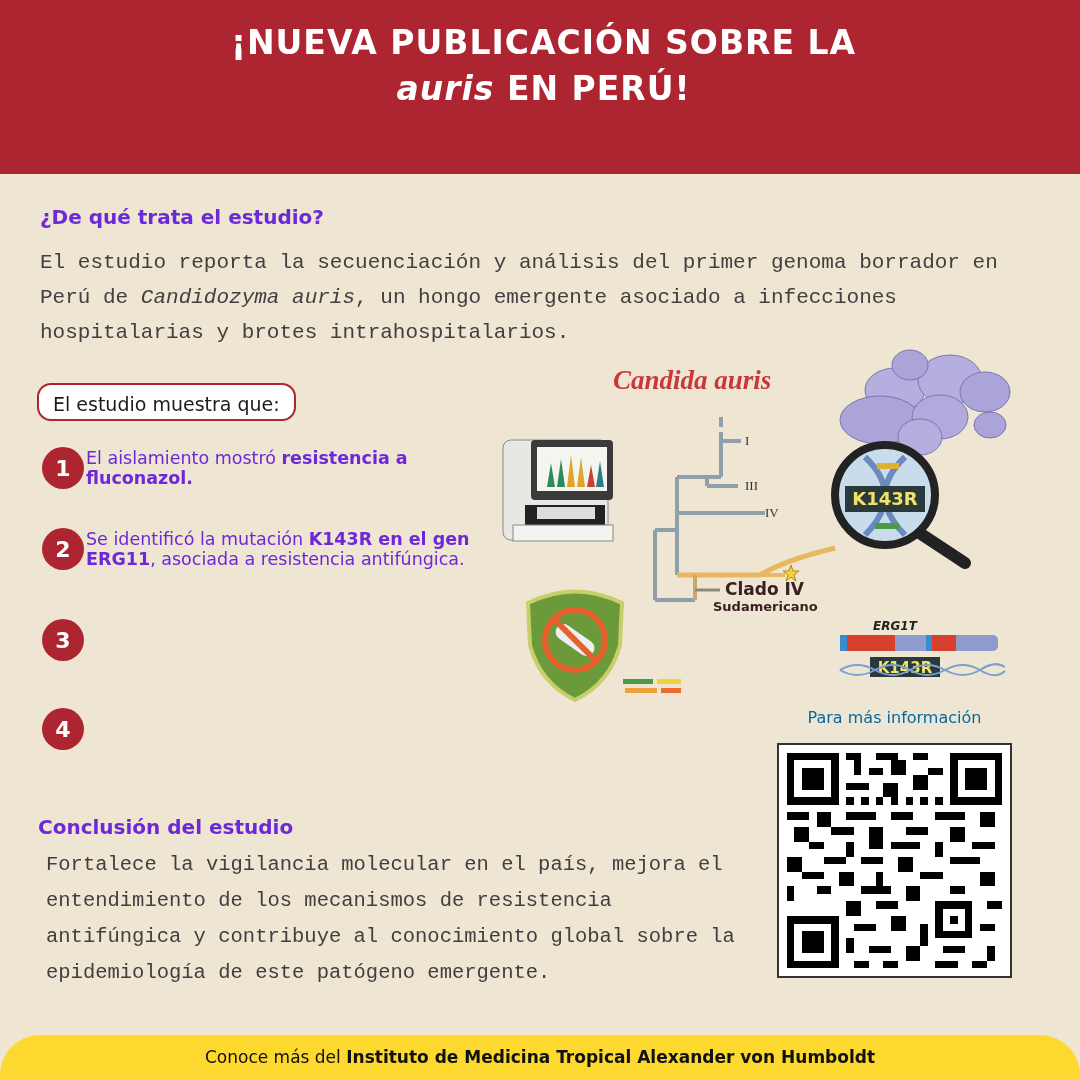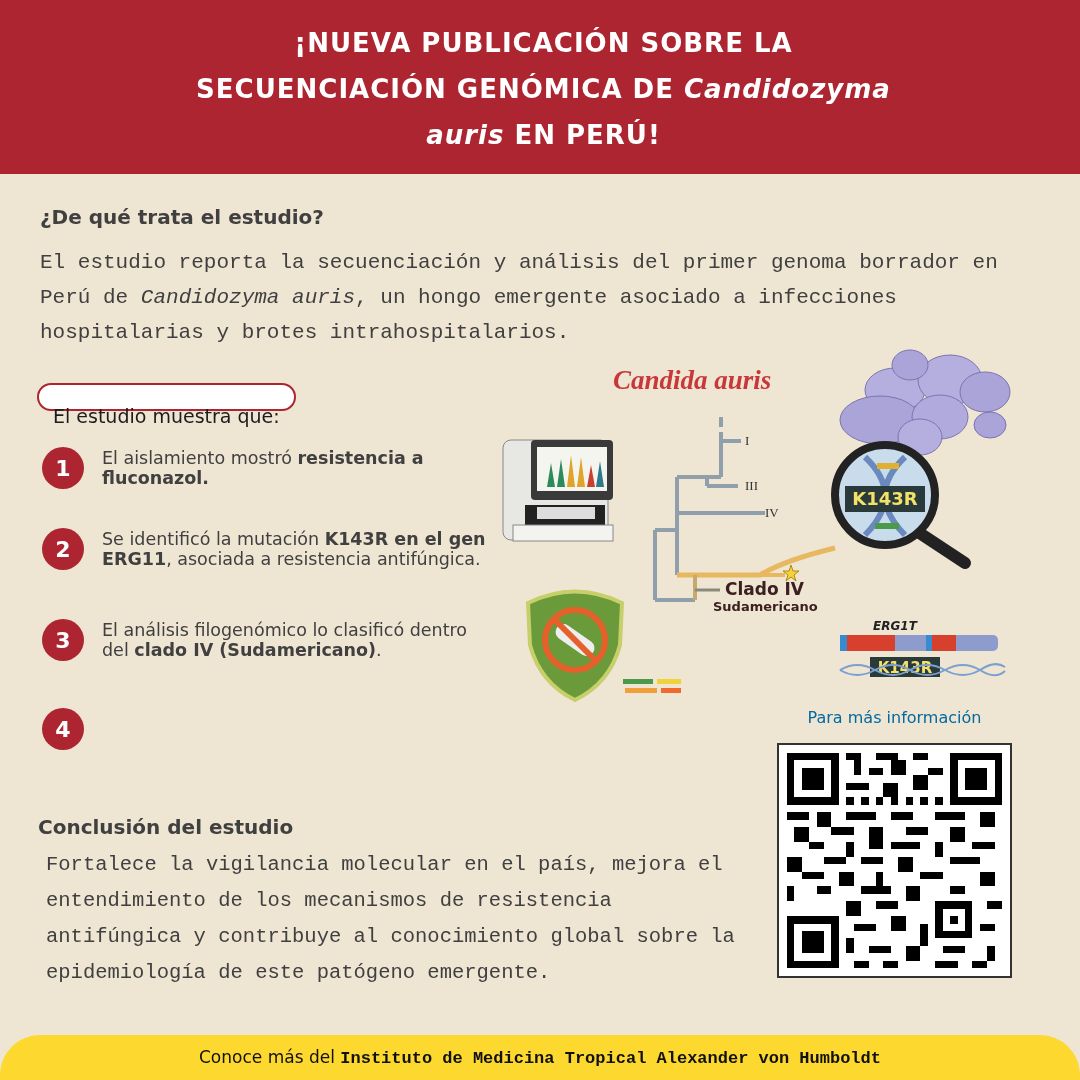--- a/index.html
+++ b/index.html
@@ -1,58 +1,56 @@
 <!DOCTYPE html>
 <html><head>
 <meta charset="utf-8">
 <style>
   * { box-sizing: border-box; margin: 0; padding: 0; }
   html, body { width: 1080px; height: 1080px; overflow: hidden; }
   body { background: #efe5d3; font-family: "DejaVu Sans", sans-serif; color: #1c1c1c; position: relative; }
   .header { position: absolute; left: 0; top: 0; width: 1080px; height: 174px; background: #ac2530; color: #fff; text-align: center; padding-top: 20px; }
-  .header .t { font-family: "DejaVu Sans", sans-serif; font-weight: bold; font-size: 26px; line-height: 46px; letter-spacing: 1px; padding-left: 7px; }
+  .header .t { font-family: "DejaVu Sans", sans-serif; font-weight: bold; font-size: 33px; line-height: 46px; letter-spacing: 1px; padding-left: 7px; }
   .header i { font-style: italic; }
-  .sec-title { position: absolute; color: #404040; font-weight: bold; font-size: 20px; }
+  .sec-title { position: absolute; color: #6d28d9; font-weight: bold; font-size: 20px; }
   .para { position: absolute; font-size: 21px; line-height: 35px; color: #404040; font-family: Liberation Mono, monospace; }
-  .pill { position: absolute; left: 37px; top: 383px; height: 28px; padding: 12px 14px; border: 2.5px solid #ac2530; border-radius: 14px; background: #fff; font-size: 19px; line-height: 38px; }
+  .pill { position: absolute; left: 37px; top: 383px; height: 38px; padding: 0 14px; border: 2.5px solid #ac2530; border-radius: 14px; background: #fff; font-size: 19px; line-height: 38px; }
   .item { position: absolute; left: 42px; width: 450px; display: flex; align-items: center; }
   .num { width: 42px; height: 42px; border-radius: 50%; background: #ac2530; color: #fff; font-weight: bold; font-size: 22px; display: flex; align-items: center; justify-content: center; flex-shrink: 0; }
-  .itxt { margin-left: 18px; font-size: 17.5px; line-height: 20px; color: #404040; }
+  .itxt { margin-left: 2px; font-size: 17.5px; line-height: 20px; color: #6d28d9; }
   .itxt b { font-weight: bold; }
   .illus { position: absolute; left: 495px; top: 345px; width: 540px; height: 365px; }
   .qr-label { position: absolute; font-size: 16px; color: #0369a1; text-align: center; }
   .qr { position: absolute; left: 777px; top: 743px; width: 235px; height: 235px; background: #fff; border: 2px solid #333; padding: 8px; }
   .footer { position: absolute; left: 0; top: 1035px; width: 1080px; height: 45px; background: #fdd82e; border-radius: 40px 40px 0 0; text-align: center; font-size: 17px; line-height: 44px; color: #111; }
-  .footer b { font-weight: bold; font-family: Liberation Mono, monospace; }
+  .footer b { font-weight: bold; }
 </style>
 </head>
 <body>
 
 <div class="header">
   <div class="t">¡NUEVA PUBLICACIÓN SOBRE LA</div>
-  <div class="t"><span>SECUENCIACIÓN GENÓMICA DE </span><i>Candidozyma</i></div>
   <div class="t"><i>auris</i><span> EN PERÚ!</span></div>
 </div>
 
 <div class="sec-title" style="left:40px; top:205px;">¿De qué trata el estudio?</div>
 <div class="para" style="left:40px; top:245px; width:1005px;"><span>El estudio reporta la secuenciación y análisis del primer genoma borrador en Perú de </span><i>Candidozyma auris</i><span>, un hongo emergente asociado a infecciones hospitalarias y brotes intrahospitalarios.</span></div>
 
 <div class="pill">El estudio muestra que:</div>
 
 <div class="item" style="top:447px;">
   <div class="num">1</div>
   <div class="itxt"><span>El aislamiento mostró </span><b>resistencia a fluconazol.</b></div>
 </div>
 <div class="item" style="top:528px;">
   <div class="num">2</div>
   <div class="itxt"><span>Se identificó la mutación </span><b>K143R en el gen ERG11</b><span>, asociada a resistencia antifúngica.</span></div>
 </div>
 <div class="item" style="top:619px;">
   <div class="num">3</div>
-  <div class="itxt"><span>El análisis filogenómico lo clasificó dentro del </span><b>clado IV (Sudamericano)</b><span>.</span></div>
 </div>
 <div class="item" style="top:708px;">
   <div class="num">4</div>
 </div>
 
 <div class="illus">
   <svg width="540" height="365" viewBox="0 0 540 365">
 
     <text x="118" y="44" font-family="Liberation Serif, serif" font-style="italic" font-weight="bold" font-size="27" fill="#c8383a">Candida auris</text>
 

